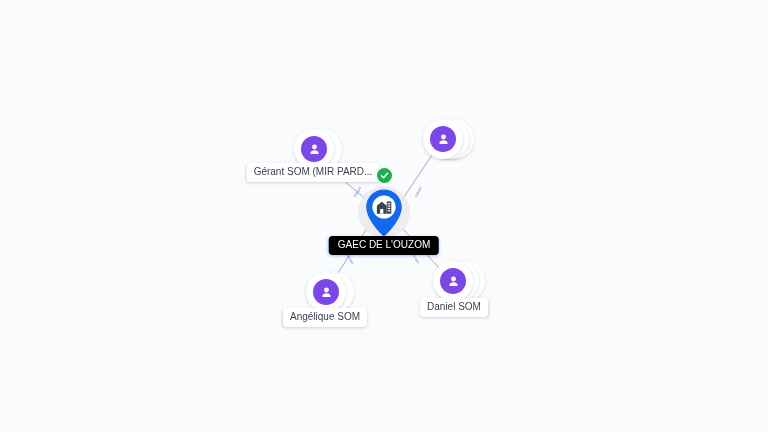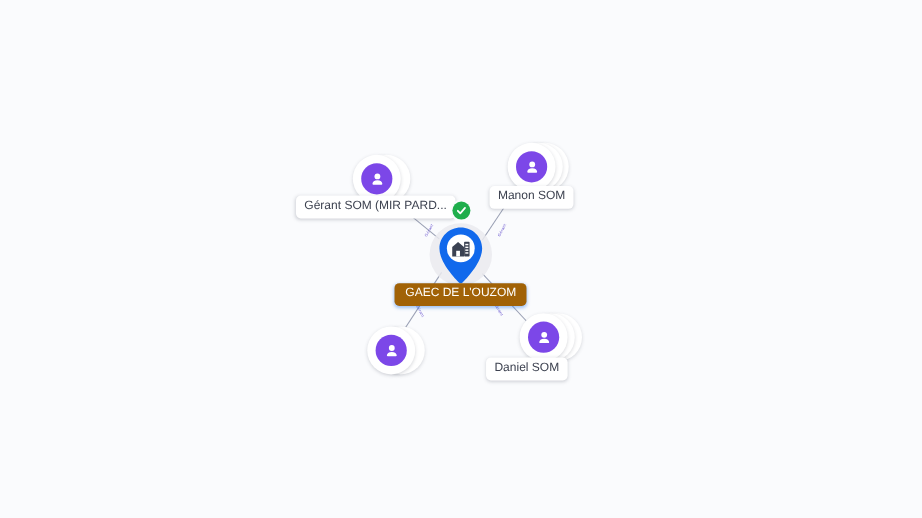--- a/index.html
+++ b/index.html
@@ -129,21 +129,21 @@
     border-radius: 50%;
     background: #1fae4c;
     display: flex;
     align-items: center;
     justify-content: center;
     box-shadow: 0 0 0 1.5px #fafbfd;
   }
   .company-label {
     position: absolute;
     transform: translateX(-50%);
-    background: #a16207;
+    background: #000000;
     color: #ffffff;
     font-size: 10px;
     line-height: 12px;
     white-space: nowrap;
     padding: 3px 9px 4px 9px;
     border-radius: 4px;
     box-shadow: 0 1px 3px rgba(17,105,236,0.40);
   }
 
   
@@ -201,51 +201,51 @@
       <div class="avatar-ring">
         <div class="avatar-disc">
           <svg width="15" height="15" viewBox="0 0 24 24" fill="#ffffff">
             <circle cx="12" cy="8" r="3.9"></circle>
             <path d="M12 13.2c-4.1 0-6.6 2.3-6.6 4.6 0 .7.5 1.2 1.2 1.2h10.8c.7 0 1.2-.5 1.2-1.2 0-2.3-2.5-4.6-6.6-4.6z"></path>
           </svg>
         </div>
       </div>
     </div>
   </div>
-  <div class="node-label" style="left:443px; top:155px;">Manon SOM</div>
 
   <div class="person-node" style="left:326px; top:292px;">
     <div class="stack">
       <div class="stack-layer" style="left:8px; top:0px;"></div>
       <div class="avatar-ring">
         <div class="avatar-disc">
           <svg width="15" height="15" viewBox="0 0 24 24" fill="#ffffff">
             <circle cx="12" cy="8" r="3.9"></circle>
             <path d="M12 13.2c-4.1 0-6.6 2.3-6.6 4.6 0 .7.5 1.2 1.2 1.2h10.8c.7 0 1.2-.5 1.2-1.2 0-2.3-2.5-4.6-6.6-4.6z"></path>
           </svg>
         </div>
       </div>
     </div>
   </div>
+  <div class="node-label" style="left:325px; top:308px;">Angélique SOM</div>
 
   <div class="person-node" style="left:453px; top:281px;">
     <div class="stack">
       <div class="stack-layer" style="left:12px; top:0px;"></div>
       <div class="stack-layer" style="left:6px; top:0px;"></div>
       <div class="avatar-ring">
         <div class="avatar-disc">
           <svg width="15" height="15" viewBox="0 0 24 24" fill="#ffffff">
             <circle cx="12" cy="8" r="3.9"></circle>
             <path d="M12 13.2c-4.1 0-6.6 2.3-6.6 4.6 0 .7.5 1.2 1.2 1.2h10.8c.7 0 1.2-.5 1.2-1.2 0-2.3-2.5-4.6-6.6-4.6z"></path>
           </svg>
         </div>
       </div>
     </div>
   </div>
-  <div class="node-label" style="left:439px; top:298px;text-align:center;">Daniel SOM</div>
+  <div class="node-label" style="left:454px; top:298px;text-align:center;">Daniel SOM</div>
 
   <div id="company-node" style="left:384px; top:212px;">
     <div class="company-halo"></div>
     <div class="pin">
       <svg width="42" height="50" viewBox="0 0 42 50" xmlns="http://www.w3.org/2000/svg">
         <path d="M21 1.5C11.1 1.5 3.2 9.3 3.2 19c0 12.3 14.6 26.8 16.5 28.6.7.7 1.9.7 2.6 0C24.2 45.8 38.8 31.3 38.8 19 38.8 9.3 30.9 1.5 21 1.5z" fill="#1169ec"></path>
         <circle cx="21" cy="19" r="11.6" fill="#ffffff"></circle>
       </svg>
       <div class="pin-inner-icon">
         <svg width="17" height="15" viewBox="0 0 24 21" xmlns="http://www.w3.org/2000/svg">

